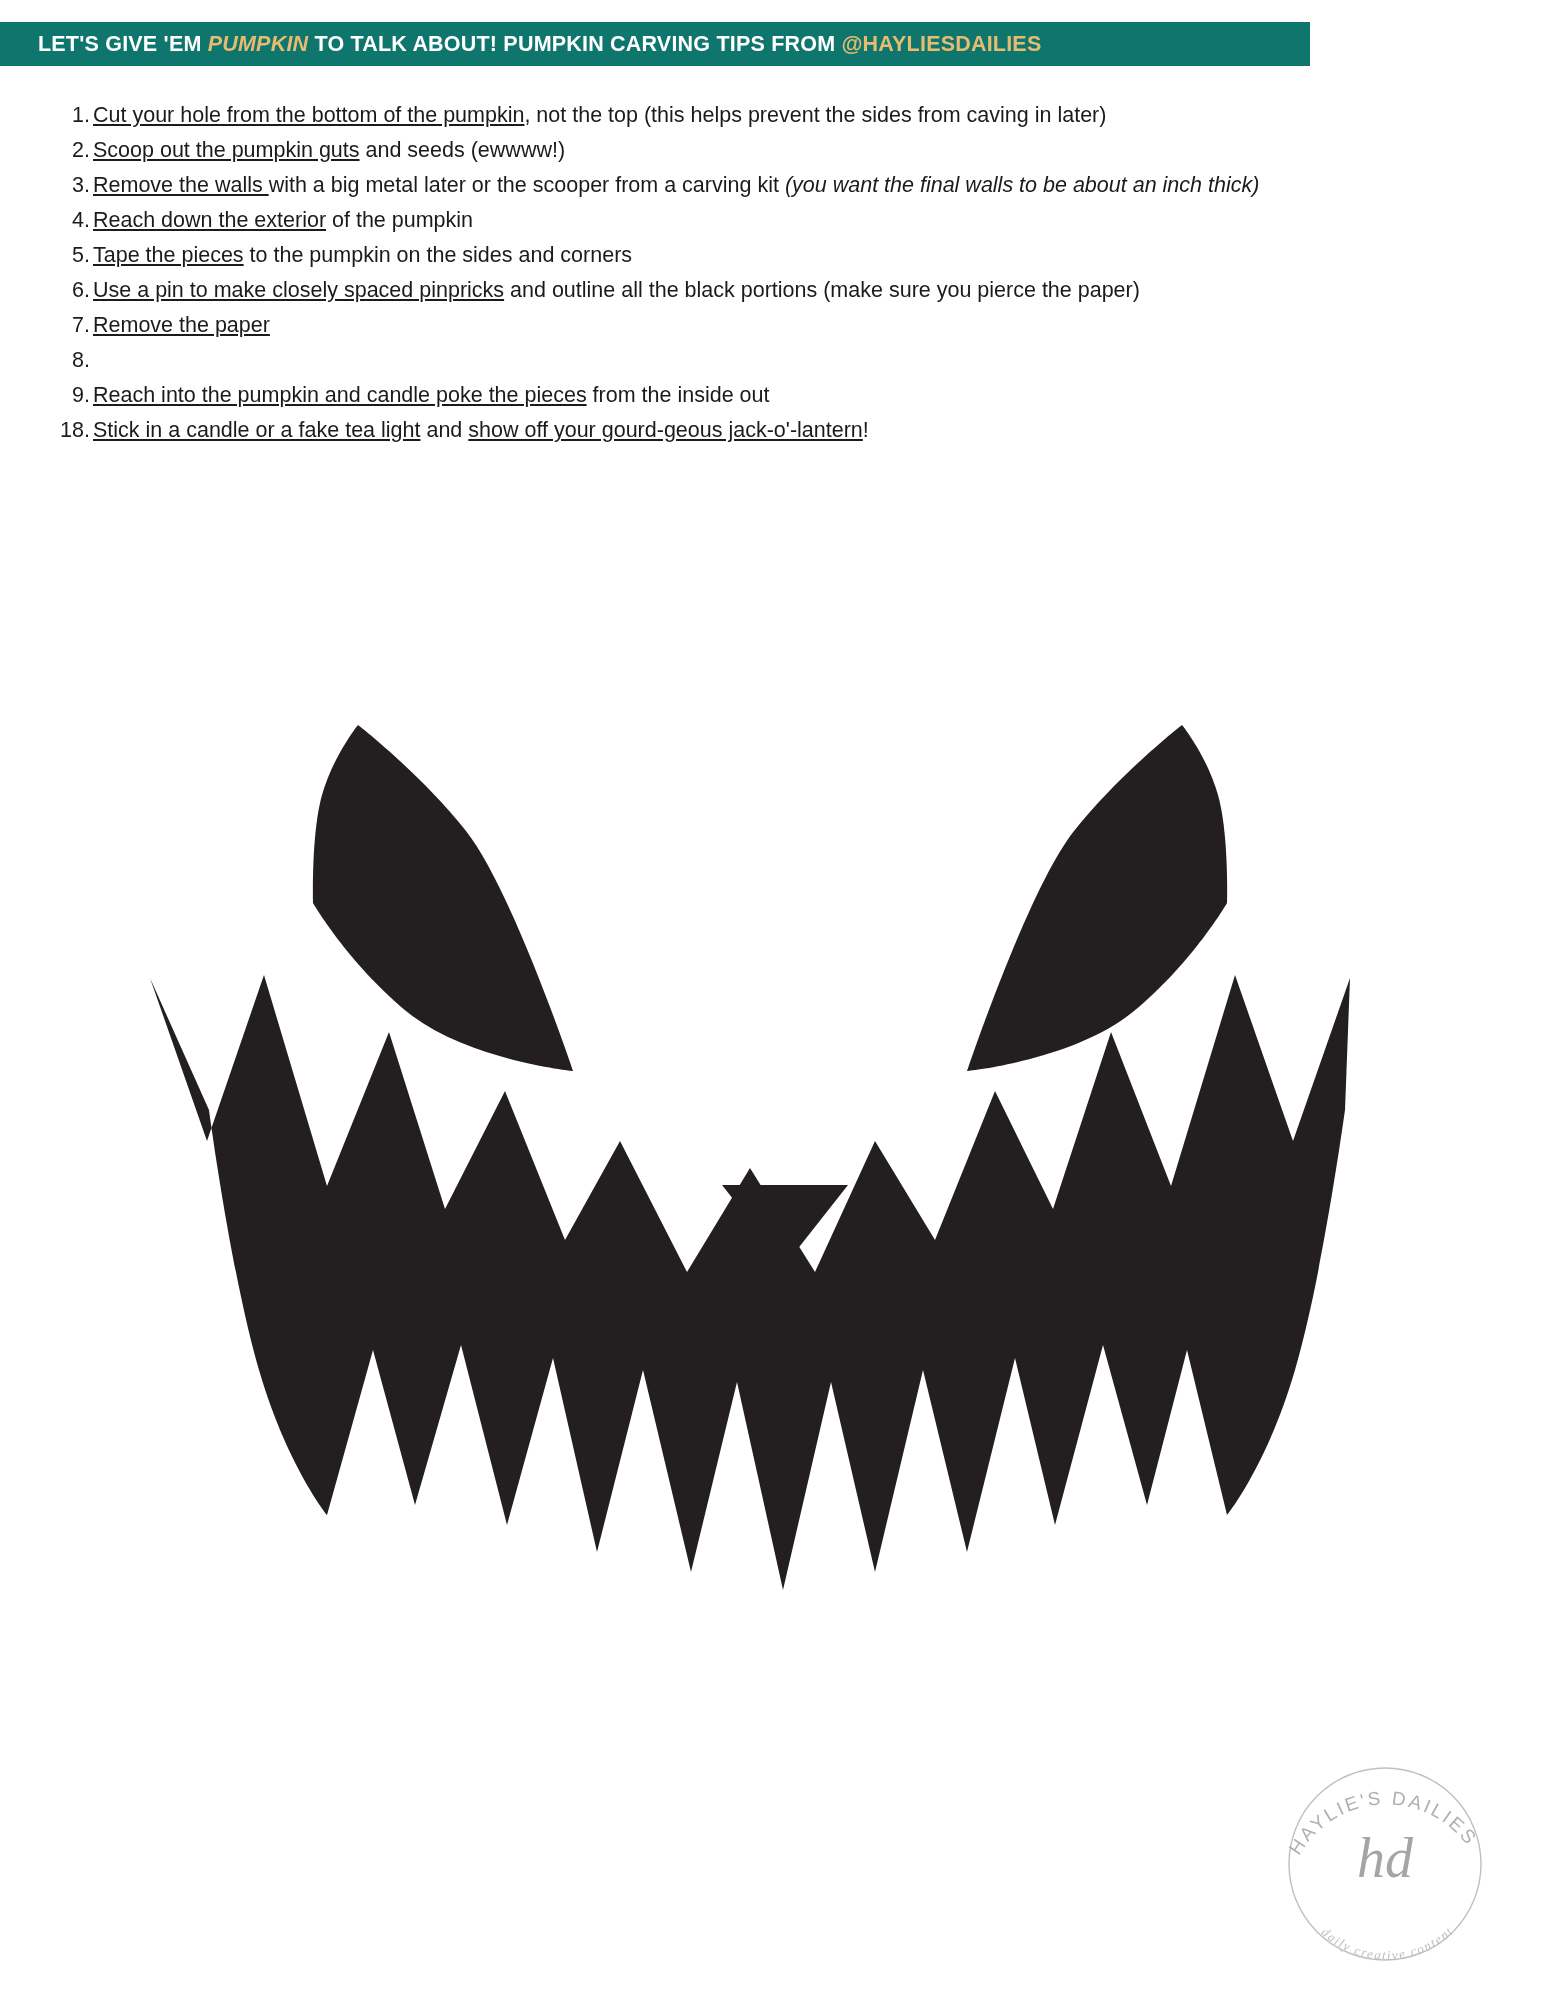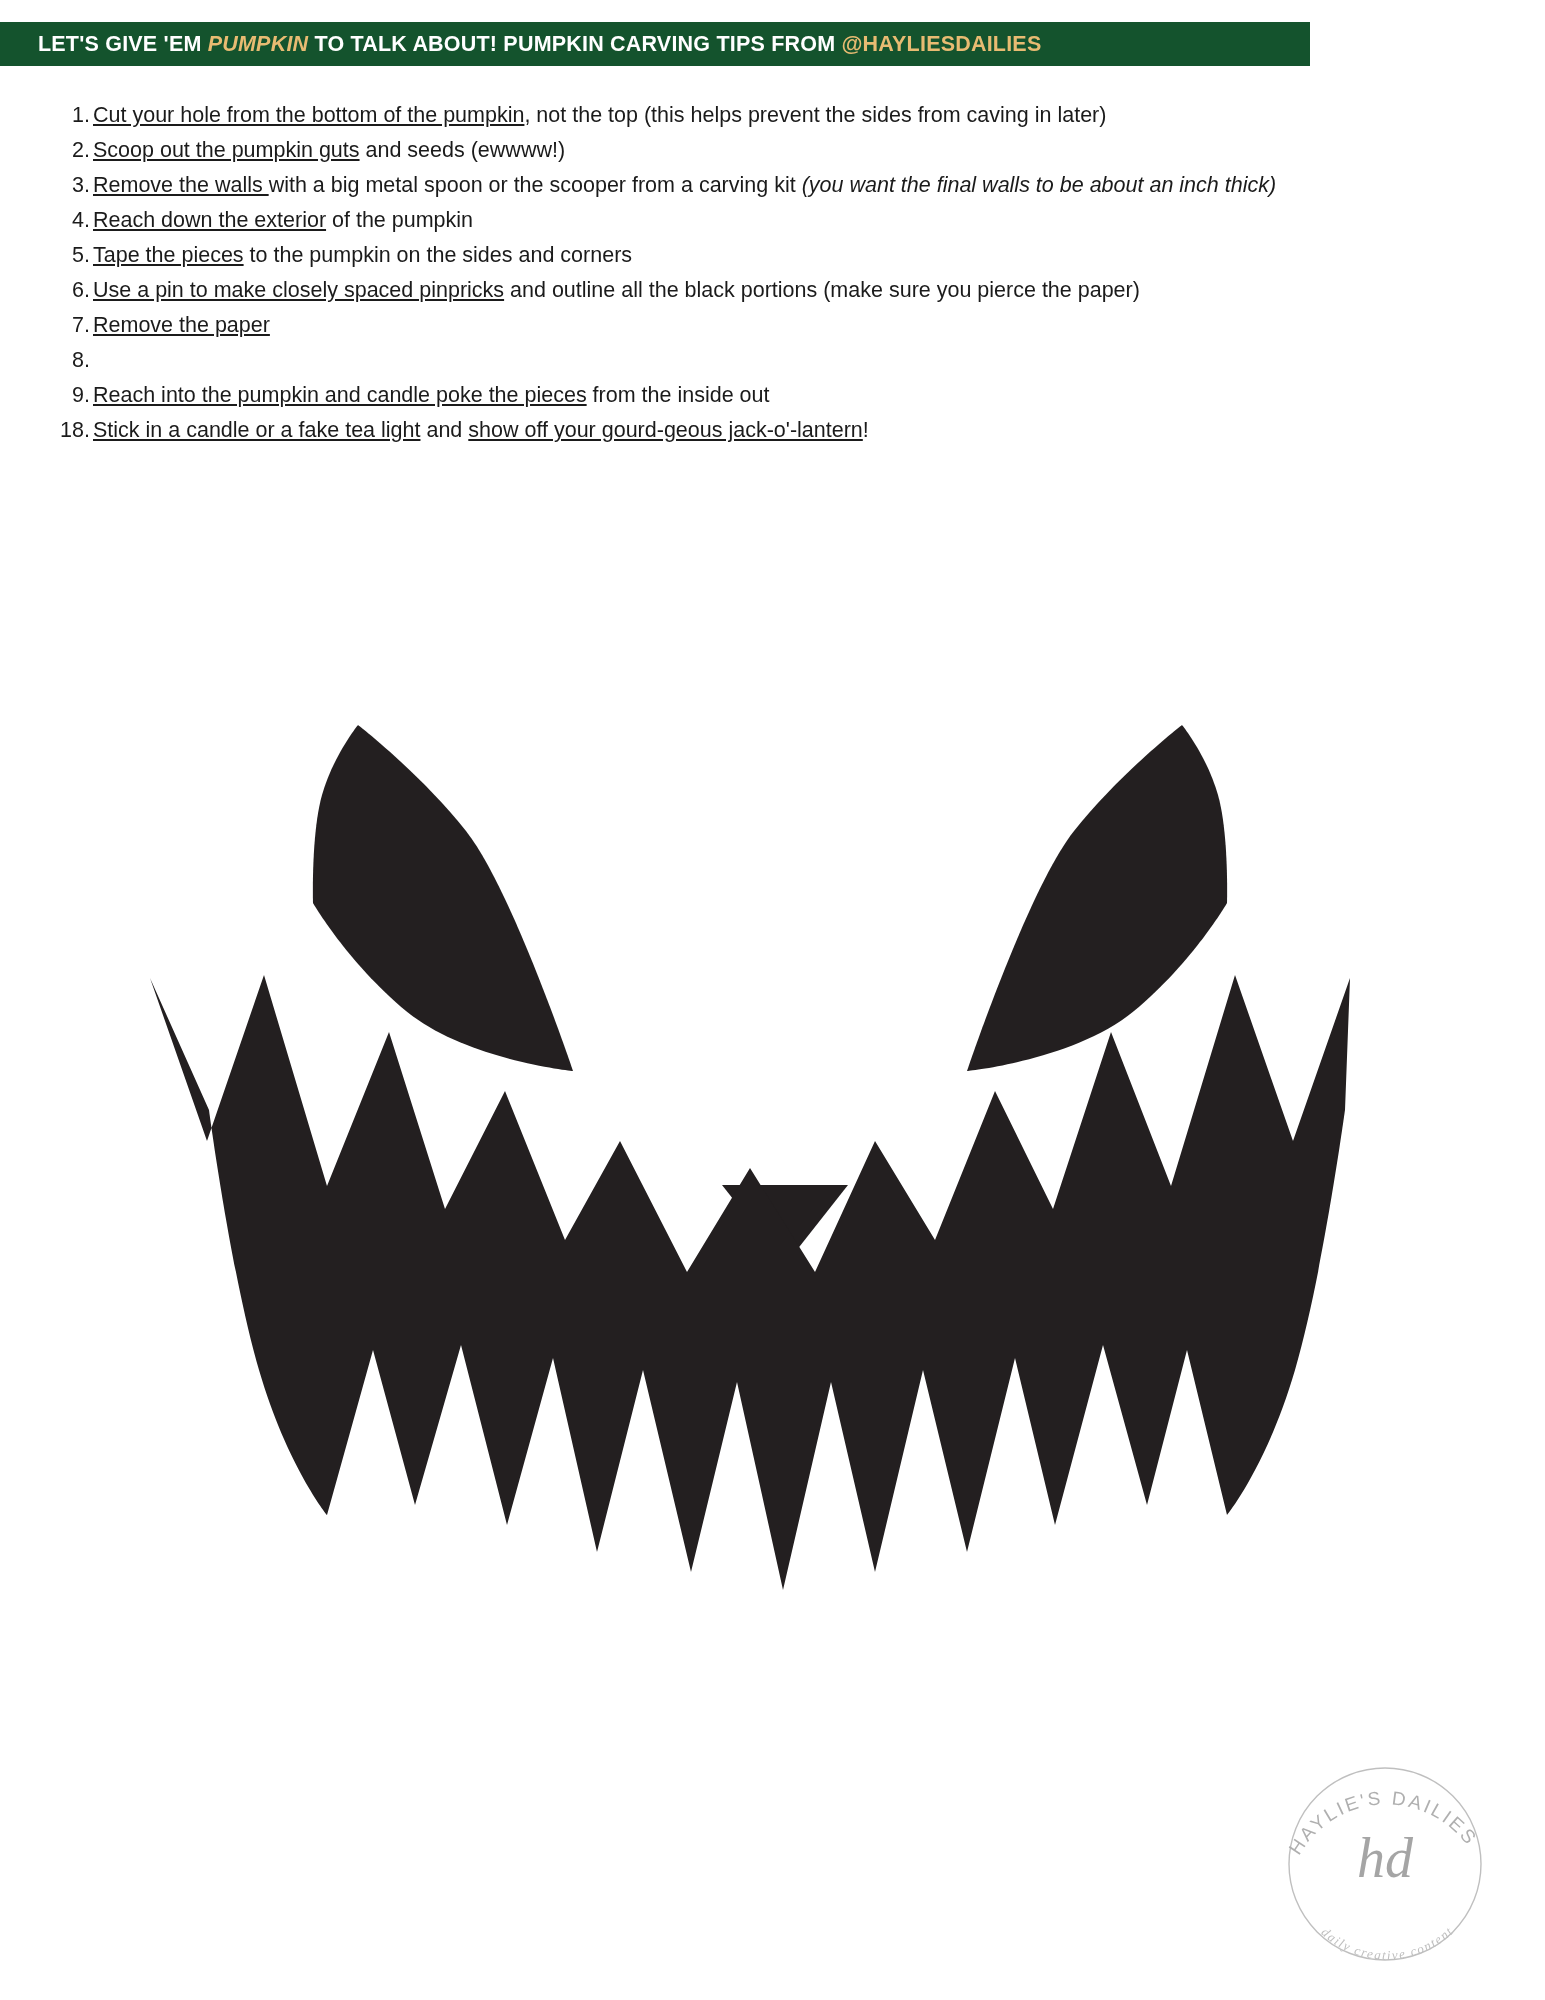--- a/index.html
+++ b/index.html
@@ -16,21 +16,21 @@
     overflow: hidden;
   }
 
   
   .header-banner {
     position: absolute;
     left: 0;
     top: 22px;
     width: 1310px;
     height: 44px;
-    background: #14532d;
+    background: #0f766e;
     display: flex;
     align-items: center;
     padding-left: 38px;
     box-sizing: border-box;
   }
   .header-title {
     font-size: 21.5px;
     font-weight: bold;
     letter-spacing: 0.2px;
     color: #ffffff;
@@ -113,21 +113,21 @@
     <span class="instr-text"><u>Cut your hole from the bottom of the pumpkin</u><span>, not the top (this helps prevent the sides from caving in later)</span></span>
   </div>
 
   <div class="instr-row">
     <span class="instr-num">2.</span>
     <span class="instr-text"><u>Scoop out the pumpkin guts</u><span> and seeds (ewwww!)</span></span>
   </div>
 
   <div class="instr-row">
     <span class="instr-num">3.</span>
-    <span class="instr-text"><u>Remove the walls </u><span>with a big metal spoon or the scooper from a carving kit </span><i>(you want the final walls to be about an inch thick)</i></span>
+    <span class="instr-text"><u>Remove the walls </u><span>with a big metal later or the scooper from a carving kit </span><i>(you want the final walls to be about an inch thick)</i></span>
   </div>
 
   <div class="instr-row">
     <span class="instr-num">4.</span>
     <span class="instr-text"><u>Reach down the exterior</u><span> of the pumpkin</span></span>
   </div>
 
   <div class="instr-row">
     <span class="instr-num">5.</span>
     <span class="instr-text"><u>Tape the pieces</u><span> to the pumpkin on the sides and corners</span></span>

